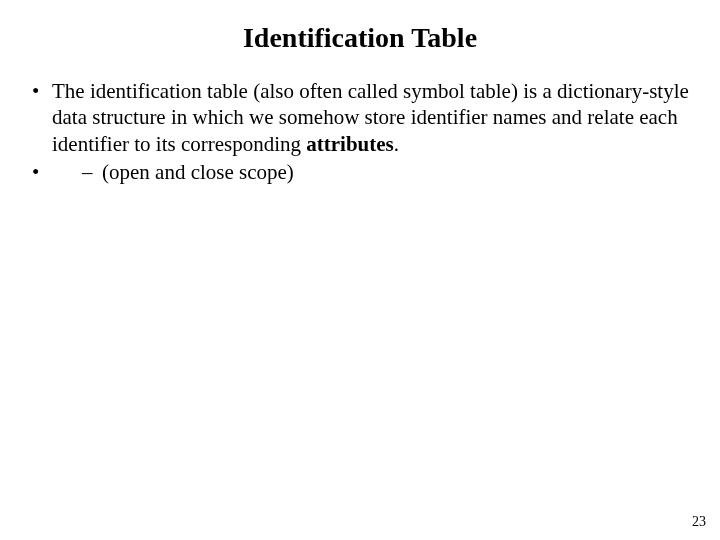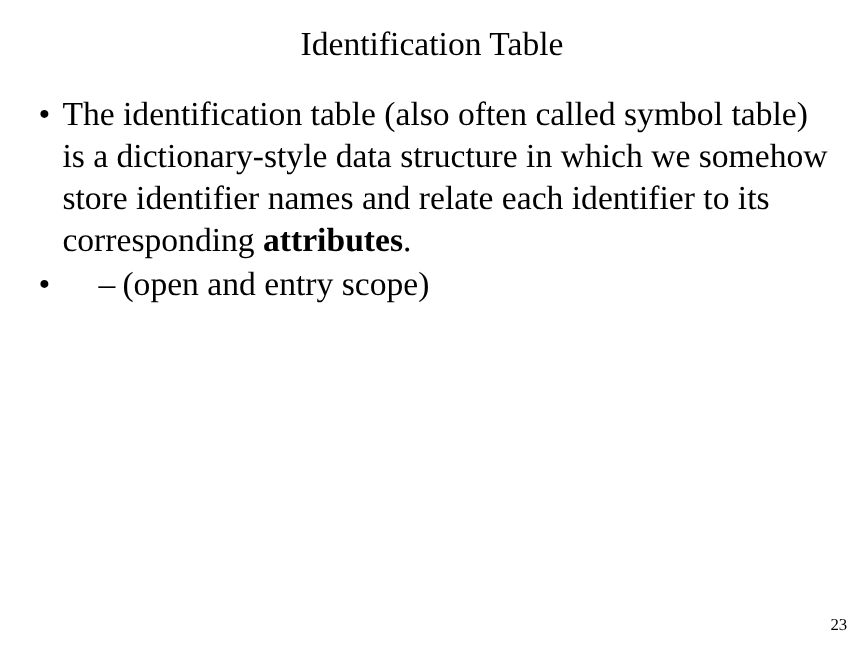--- a/index.html
+++ b/index.html
@@ -13,28 +13,28 @@
     position: relative;
   }
   .slide {
     width: 720px;
     height: 540px;
     position: relative;
     box-sizing: border-box;
   }
   .title {
     text-align: center;
-    font-weight: normal;
+    font-weight: bold;
     font-size: 28px;
     padding-top: 22px;
     padding-bottom: 12px;
   }
   .content {
     padding: 12px 28px 0 28px;
-    font-size: 28px;
+    font-size: 21px;
     line-height: 1.25;
   }
   .bullets {
     list-style: none;
     padding: 0;
     margin: 0;
   }
   .bullets > li {
     position: relative;
     padding-left: 24px;
@@ -80,21 +80,21 @@
 
   <div class="title">Identification Table</div>
 
   <div class="content">
     <ul class="bullets">
       <li>
         <span>The identification table (also often called symbol table) is a dictionary-style data structure in which we somehow store identifier names and relate each identifier to its corresponding </span><span class="bold">attributes</span><span>.</span>
       </li>
       <li>
         <ul class="sub">
-          <li>(open and entry scope)</li>
+          <li>(open and close scope)</li>
         </ul>
       </li>
     </ul>
   </div>
 
   <div class="page-num">23</div>
 
 </div>
 
 </body></html>

